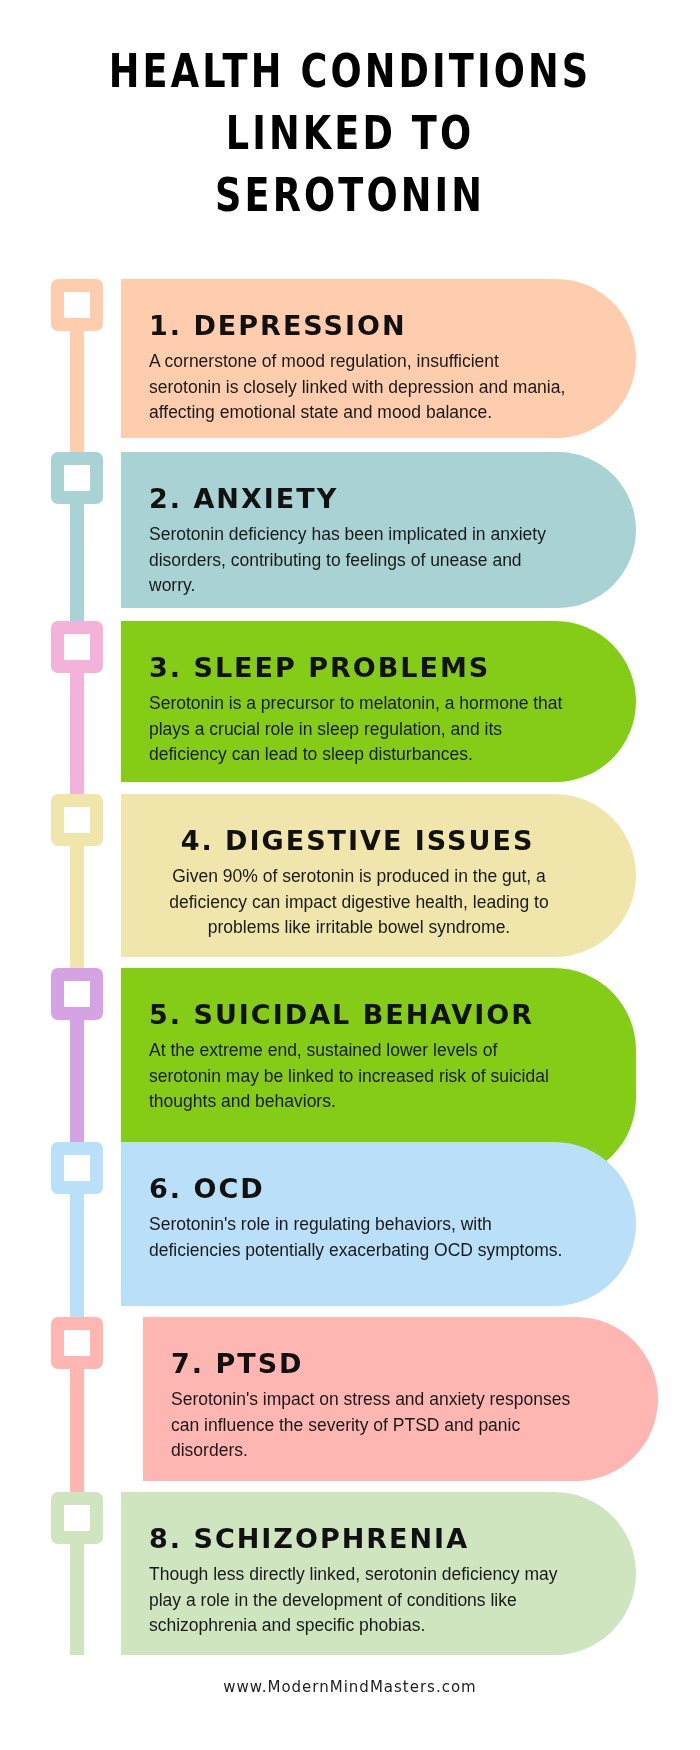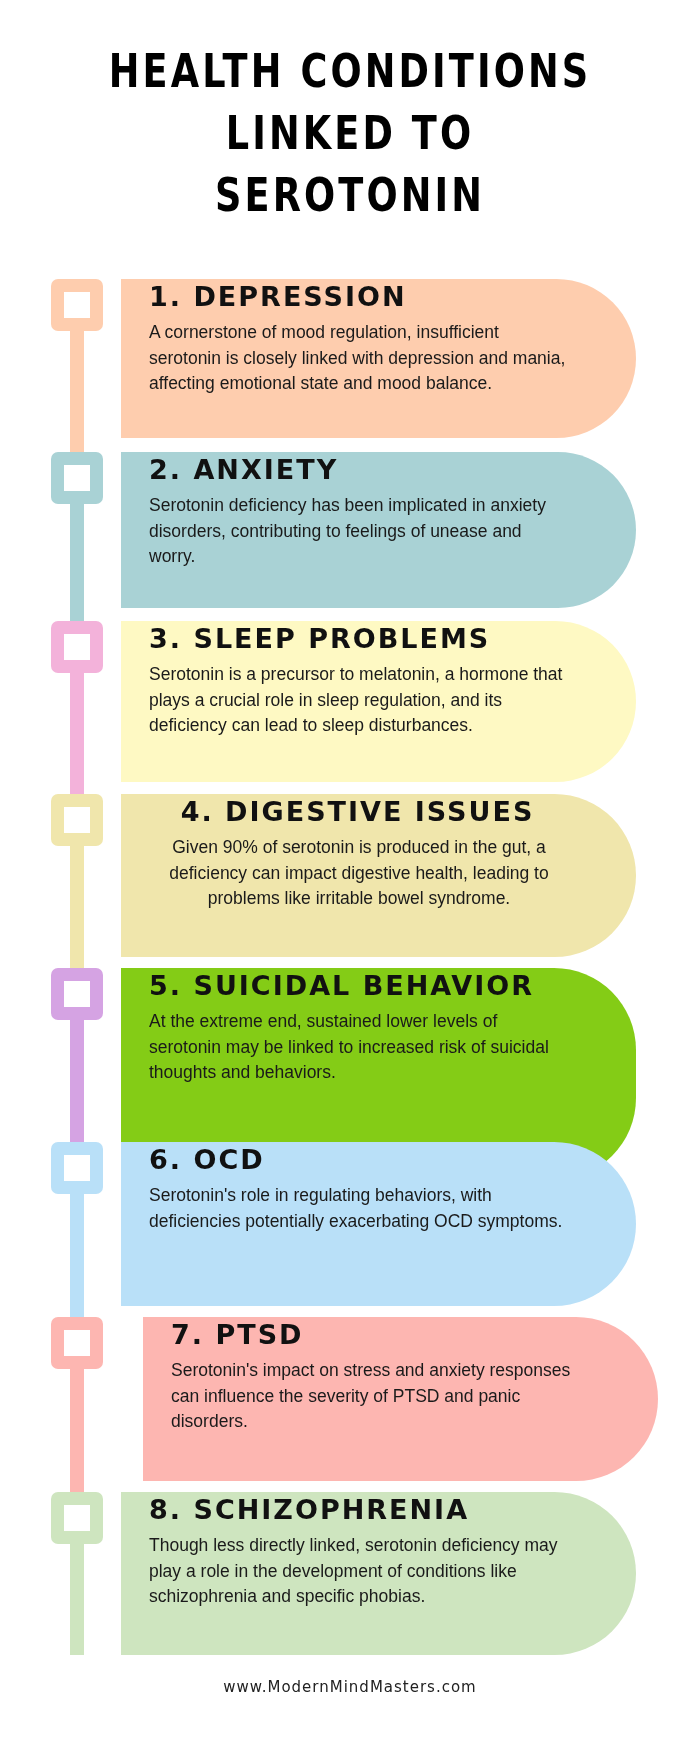--- a/index.html
+++ b/index.html
@@ -18,21 +18,21 @@
     .node {
       position: absolute; left: 51px; width: 52px; height: 52px;
       border-radius: 7px; box-sizing: border-box;
     }
     .node .hole {
       position: absolute; left: 13px; top: 13px; width: 26px; height: 26px;
       background: #ffffff;
     }
     .card {
       position: absolute; left: 121px; width: 515px;
-      box-sizing: border-box; padding: 1px 70px 0 28px;
+      box-sizing: border-box; padding: 30px 70px 0 28px;
     }
     .card h2 {
       margin: 0; font-family: "DejaVu Sans", sans-serif; font-weight: bold;
       font-size: 27px; letter-spacing: 2px; line-height: 34px; color: #111;
       white-space: nowrap;
     }
     .card p {
       margin: 6px 0 0 0; font-family: "Liberation Sans", sans-serif;
       font-size: 17.5px; line-height: 25.5px; color: #1a1a1a;
       width: 420px;
@@ -71,21 +71,21 @@
     <div class="card" style="height: 156px; background: rgb(169, 210, 213); border-radius: 0px 78px 78px 0px;">
       <h2>2. ANXIETY</h2>
       <p>Serotonin deficiency has been implicated in anxiety disorders, contributing to feelings of unease and worry.</p>
     </div>
   </div>
   <div class="item" style="top: 621px;">
     <div class="stem" style="top: 40px; background: rgb(243, 178, 218); height: 133px;"></div>
     <div class="node" style="top: 0px; background: rgb(243, 178, 218);">
         <div class="hole"></div>
       </div>
-    <div class="card" style="height: 161px; background: #fef9c3; border-radius: 0px 80.5px 80.5px 0px;">
+    <div class="card" style="height: 161px; background: #84cc16; border-radius: 0px 80.5px 80.5px 0px;">
       <h2>3. SLEEP PROBLEMS</h2>
       <p>Serotonin is a precursor to melatonin, a hormone that plays a crucial role in sleep regulation, and its deficiency can lead to sleep disturbances.</p>
     </div>
   </div>
   <div class="item" style="top: 794px;">
     <div class="stem" style="top: 40px; background: rgb(240, 230, 172); height: 134px;"></div>
     <div class="node" style="top: 0px; background: rgb(240, 230, 172);">
         <div class="hole"></div>
       </div>
     <div class="card" style="height: 163px; background: rgb(240, 230, 172); border-radius: 0px 81.5px 81.5px 0px; text-align: center;">

